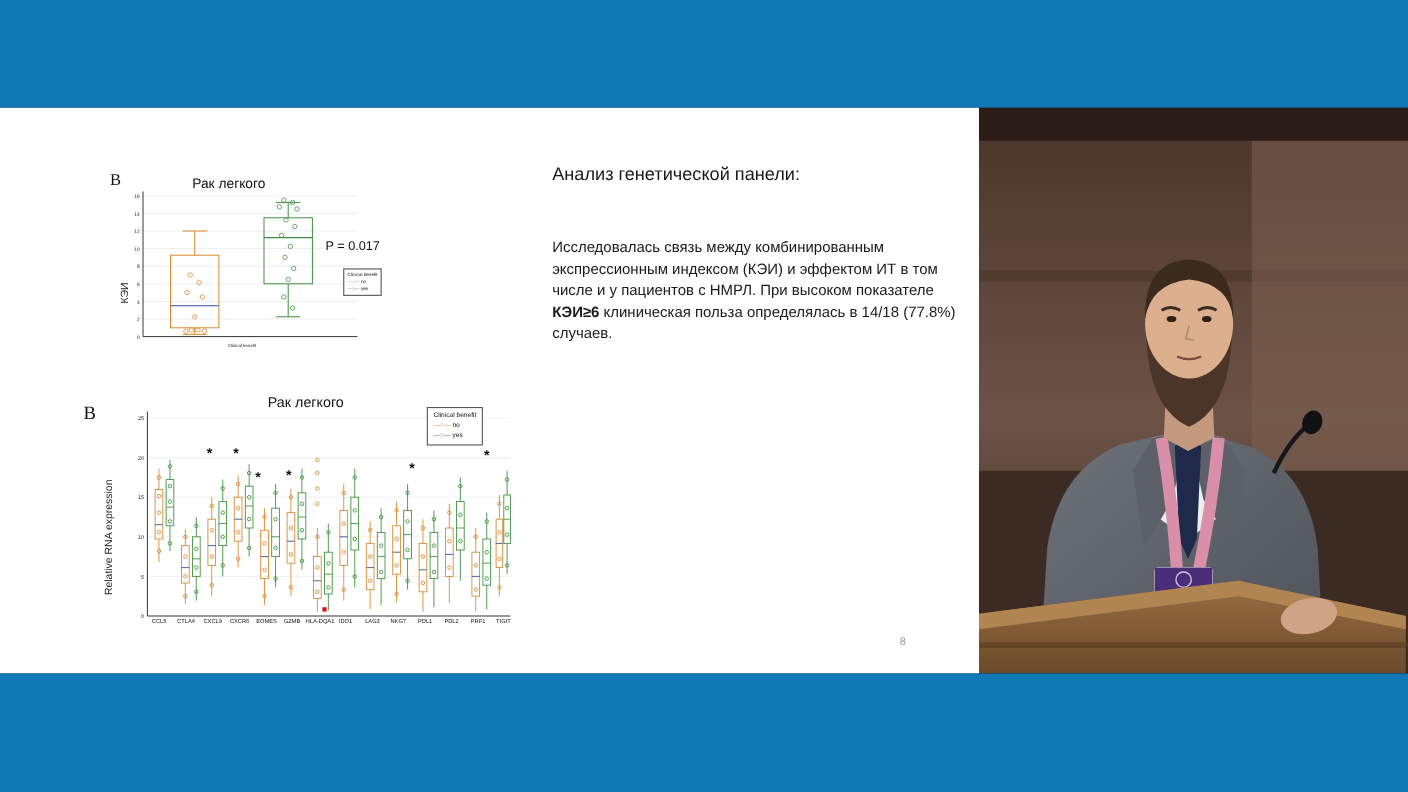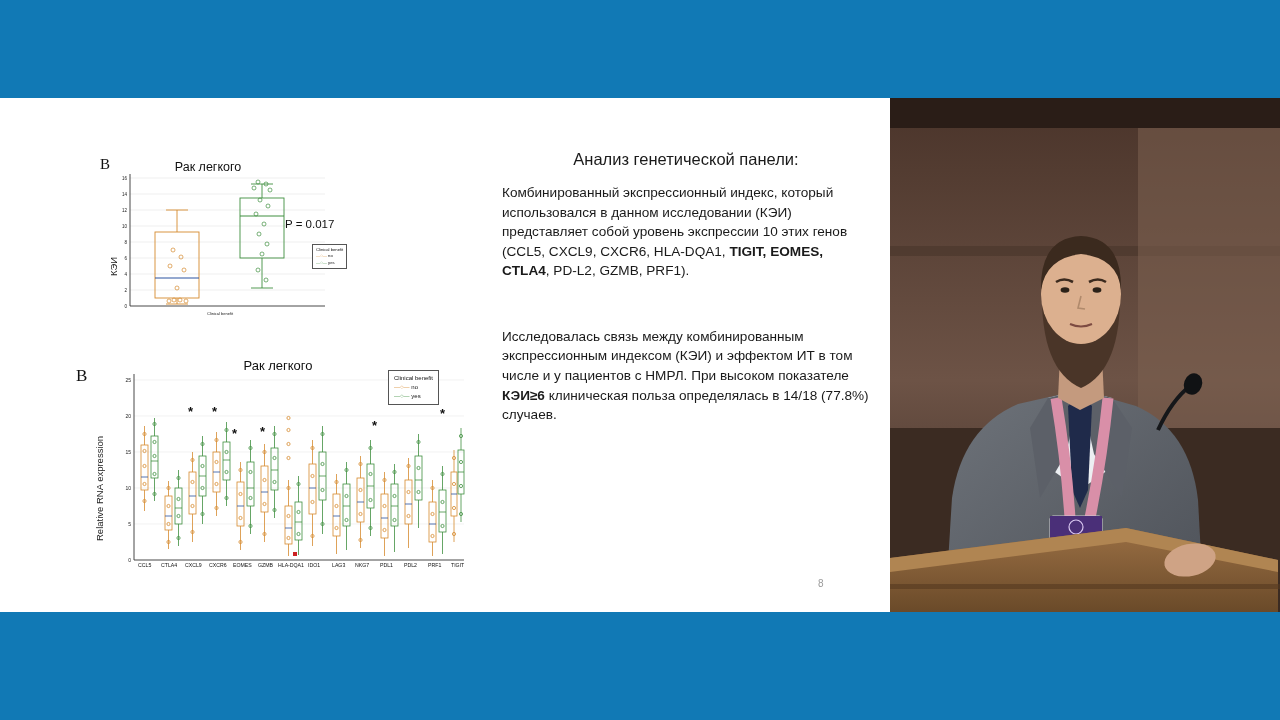--- a/index.html
+++ b/index.html
@@ -45,21 +45,20 @@
   #text-col {
     position: absolute;
     left: 502px; top: 52px;
     width: 368px;
   }
   .head {
     font-size: 16.5px;
     color: #1a1a1a;
     margin: 0 0 14px 0;
     font-weight: 400;
-    text-align: center;
   }
   .para {
     font-size: 13.6px;
     line-height: 1.44;
     color: #1a1a1a;
     margin: 0;
   }
   .para b { font-weight: 700; }
   #para2 { margin-top: 46px; }
   #page-num {
@@ -217,21 +216,21 @@
           <circle cx="159" cy="76" r="2"></circle>
             <circle cx="167" cy="86" r="2"></circle>
           <circle cx="162" cy="96" r="2"></circle>
             <circle cx="158" cy="112" r="2"></circle>
           <circle cx="166" cy="122" r="2"></circle>
         </g>
 
         <text x="120" y="157" font-size="4" fill="#222" text-anchor="middle" font-family="Liberation Sans, sans-serif">Clinical benefit</text>
       </svg>
 
-      <div class="pval" style="left:185px; top:60px;">P = 0.017</div>
+      <div class="pval" style="left:196px; top:60px;">P = 0.017</div>
 
       <div class="legend-box" id="legendA" style="left:212px; top:86px;">
         <div>Clinical benefit</div>
         <div style="white-space:nowrap;"><span style="color:#d68a2e;">—○—</span> <span>no</span></div>
         <div style="white-space:nowrap;"><span style="color:#3f8f3f;">—○—</span> <span>yes</span></div>
       </div>
     </div>
 
     <div class="panel-letter" style="left:76px; top:268px; font-size:17px;">B</div>
 
@@ -603,21 +602,20 @@
 
       <div class="legend-box" id="legendB" style="left:300px; top:14px;">
         <div>Clinical benefit</div>
         <div style="white-space:nowrap;"><span style="color:#d68a2e;">—○—</span> <span>no</span></div>
         <div style="white-space:nowrap;"><span style="color:#3f8f3f;">—○—</span> <span>yes</span></div>
       </div>
     </div>
 
     <div id="text-col">
       <h2 class="head">Анализ генетической панели:</h2>
-      <p class="para"><span>Комбинированный экспрессионный индекс, который использовался в данном исследовании (КЭИ) представляет собой уровень экспрессии  10 этих генов (CCL5, CXCL9, CXCR6, HLA-DQA1, </span><b>TIGIT, EOMES, CTLA4</b><span>, PD-L2, GZMB, PRF1).</span></p>
       <p class="para" id="para2"><span>Исследовалась связь между комбинированным экспрессионным индексом (КЭИ) и эффектом ИТ в том числе и у пациентов с НМРЛ.  При высоком показателе </span><b>КЭИ≥6</b><span> клиническая польза определялась в 14/18 (77.8%) случаев.</span></p>
     </div>
 
     <div id="page-num">8</div>
   </div>
 
   <div id="video">
     <svg width="390" height="514" viewBox="0 0 390 514">
       <defs>
         <linearGradient id="wallg" x1="0" y1="0" x2="0" y2="1">

